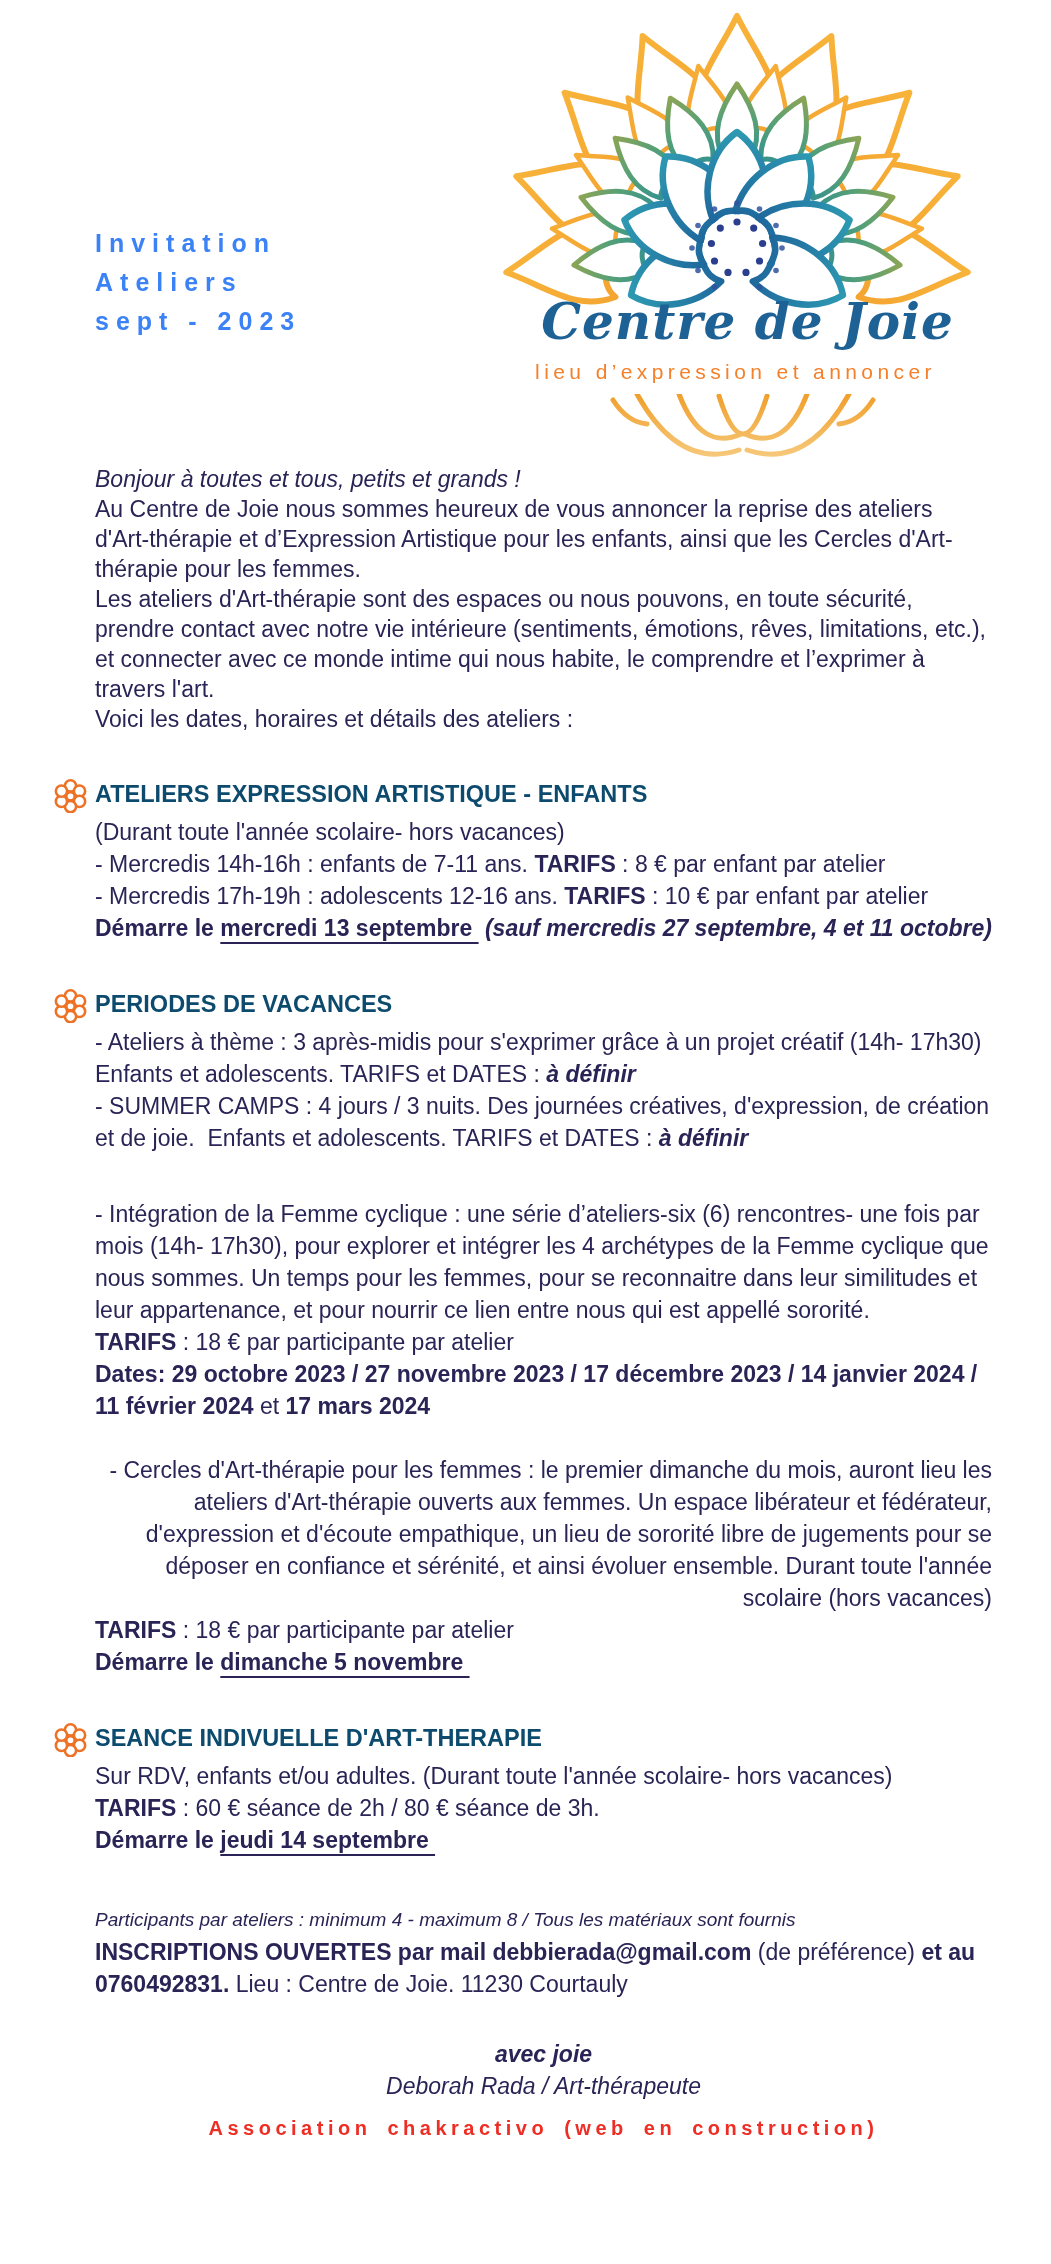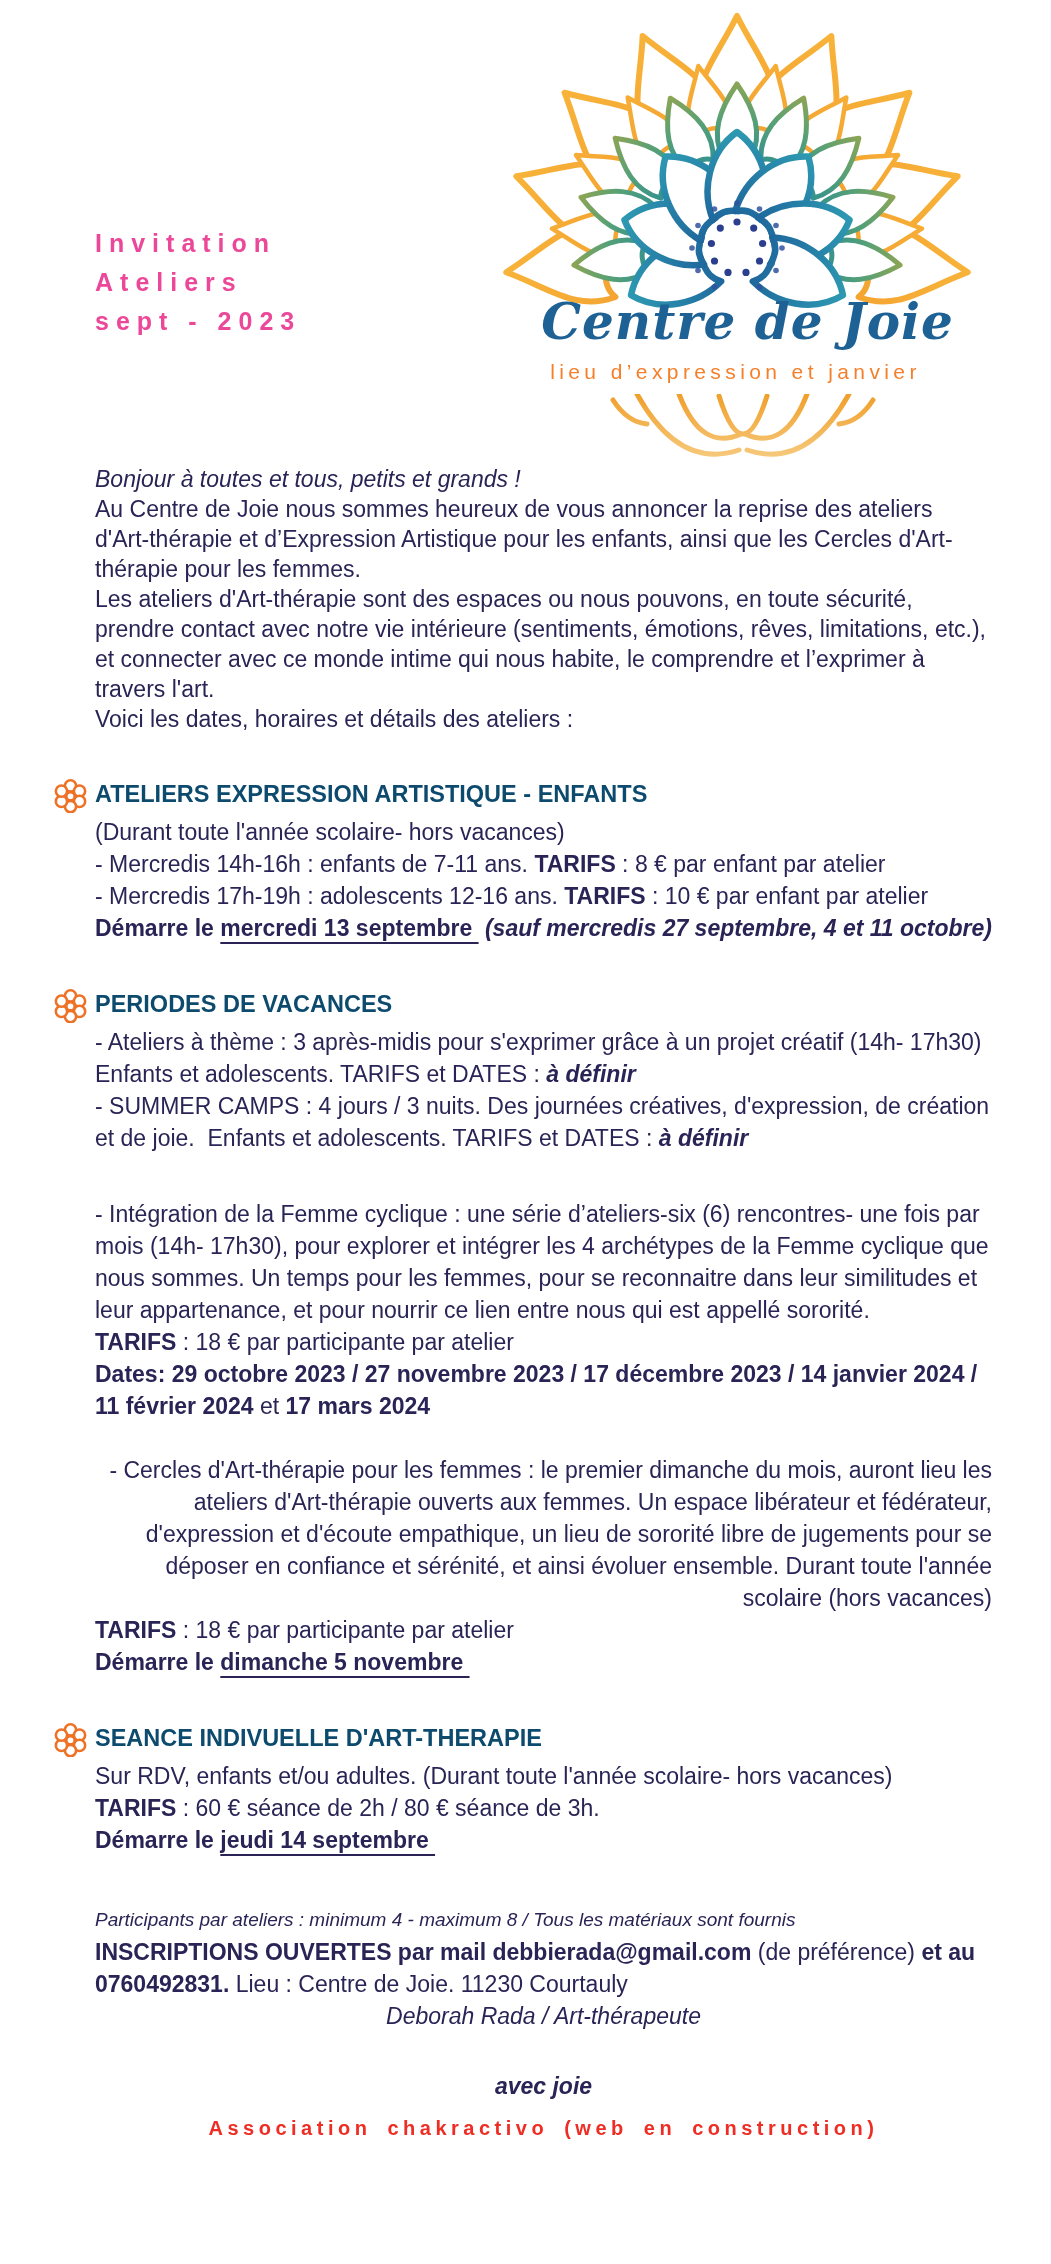--- a/index.html
+++ b/index.html
@@ -6,21 +6,21 @@
   body{
     width:1051px;height:2264px;background:#ffffff;position:relative;
     font-family:"Liberation Sans",sans-serif;color:#292455;overflow:hidden;
   }
   .b{font-weight:700}
   .i{font-style:italic}
   .u{text-decoration:underline;text-underline-offset:6px;text-decoration-thickness:1.5px}
 
   
   .invitation{
-    position:absolute;left:95px;top:224px;color:#ec4899;
+    position:absolute;left:95px;top:224px;color:#3b82f6;
     font-size:25px;font-weight:600;letter-spacing:7px;line-height:39px;white-space:pre;
   }
   .logo{position:absolute;left:485px;top:6px;width:540px;height:465px;}
   .mandala{position:absolute;left:0;top:0;}
   .logo-title{
     position:absolute;left:40px;top:286px;width:445px;text-align:center;white-space:nowrap;
     font-family:"DejaVu Serif",serif;font-style:italic;font-weight:700;
     font-size:50px;color:#1e6295;letter-spacing:1px;
   }
   .logo-subtitle{
@@ -207,21 +207,21 @@
         <circle cx="22.5" cy="39" r="2.8"></circle>
         <circle cx="-22.5" cy="39" r="2.8"></circle>
         <circle cx="-39" cy="22.5" r="2.8"></circle>
         <circle cx="-45" cy="0" r="2.8"></circle>
         <circle cx="-39" cy="-22.5" r="2.8"></circle>
         <circle cx="-22.5" cy="-39" r="2.8"></circle>
     </g>
   </svg>
 
   <div class="logo-title">Centre de Joie</div>
-  <div class="logo-subtitle">lieu d’expression et janvier</div>
+  <div class="logo-subtitle">lieu d’expression et annoncer</div>
 
   <svg class="rays" width="300" height="80" viewBox="0 0 300 80" aria-hidden="true">
     <defs>
       <linearGradient id="gRay" x1="0" y1="0" x2="0" y2="80" gradientUnits="userSpaceOnUse">
         <stop offset="0" stop-color="#f09f2b"></stop>
           <stop offset="1" stop-color="#f8d491"></stop>
       </linearGradient>
     </defs>
     <g fill="none" stroke="url(#gRay)" stroke-width="5" stroke-linecap="round">
       <path d="M126,2 Q150,78 174,2"></path>
@@ -297,17 +297,17 @@
   </svg><span>SEANCE INDIVUELLE D'ART-THERAPIE</span></h2>
         <p><span>Sur RDV, enfants et/ou adultes. (Durant toute l'année scolaire- hors vacances)</span></p>
         <p><span class="b">TARIFS</span><span> : 60 € séance de 2h / 80 € séance de 3h.</span></p>
         <p><span class="b">Démarre le </span><span class="b u">jeudi 14 septembre&nbsp;</span></p>
       </section>
     </div>
 
   <div class="footer">
     <p class="foot-note" style="margin:0"><span class="i">Participants par ateliers : minimum 4 - maximum 8 / Tous les matériaux sont fournis</span></p>
     <p style="margin:0"><span class="b">INSCRIPTIONS OUVERTES par mail debbierada@gmail.com</span><span> (de préférence) </span><span class="b">et au 0760492831.</span><span> Lieu : Centre de Joie. 11230 Courtauly</span></p>
+    <p class="center signoff" style="margin-bottom:0"><span class="b i">avec joie</span></p>
     <p class="center" style="margin:0"><span class="i">Deborah Rada / Art-thérapeute</span></p>
-    <p class="center signoff" style="margin-bottom:0"><span class="b i">avec joie</span></p>
     <p class="center association" style="margin-bottom:9px">Association chakractivo (web en construction)</p>
   </div>
 </div>
 
 </body></html>

